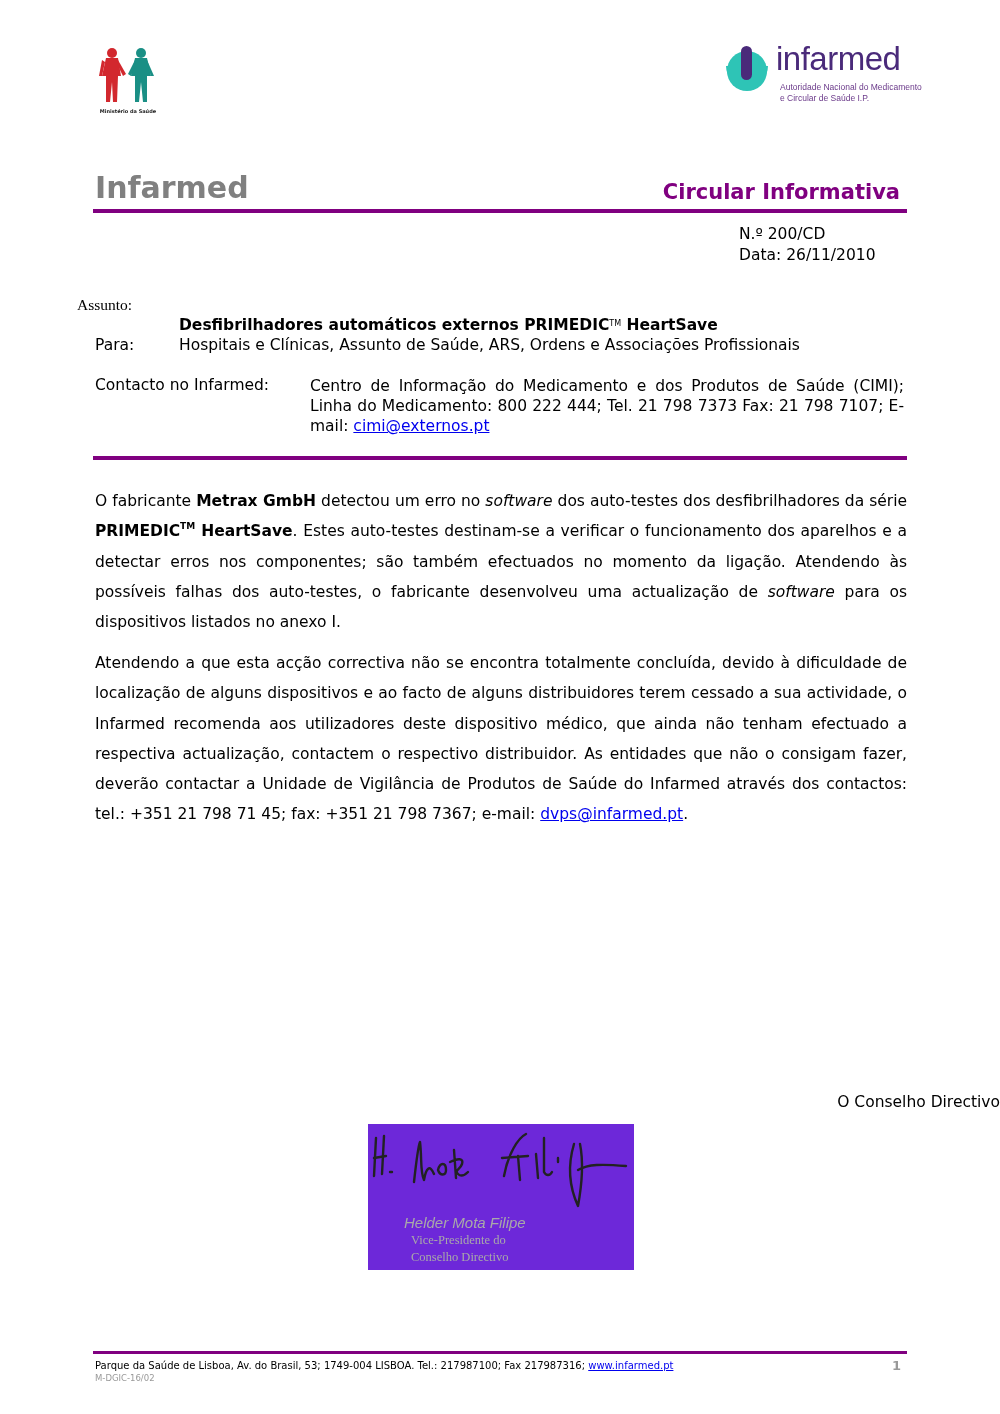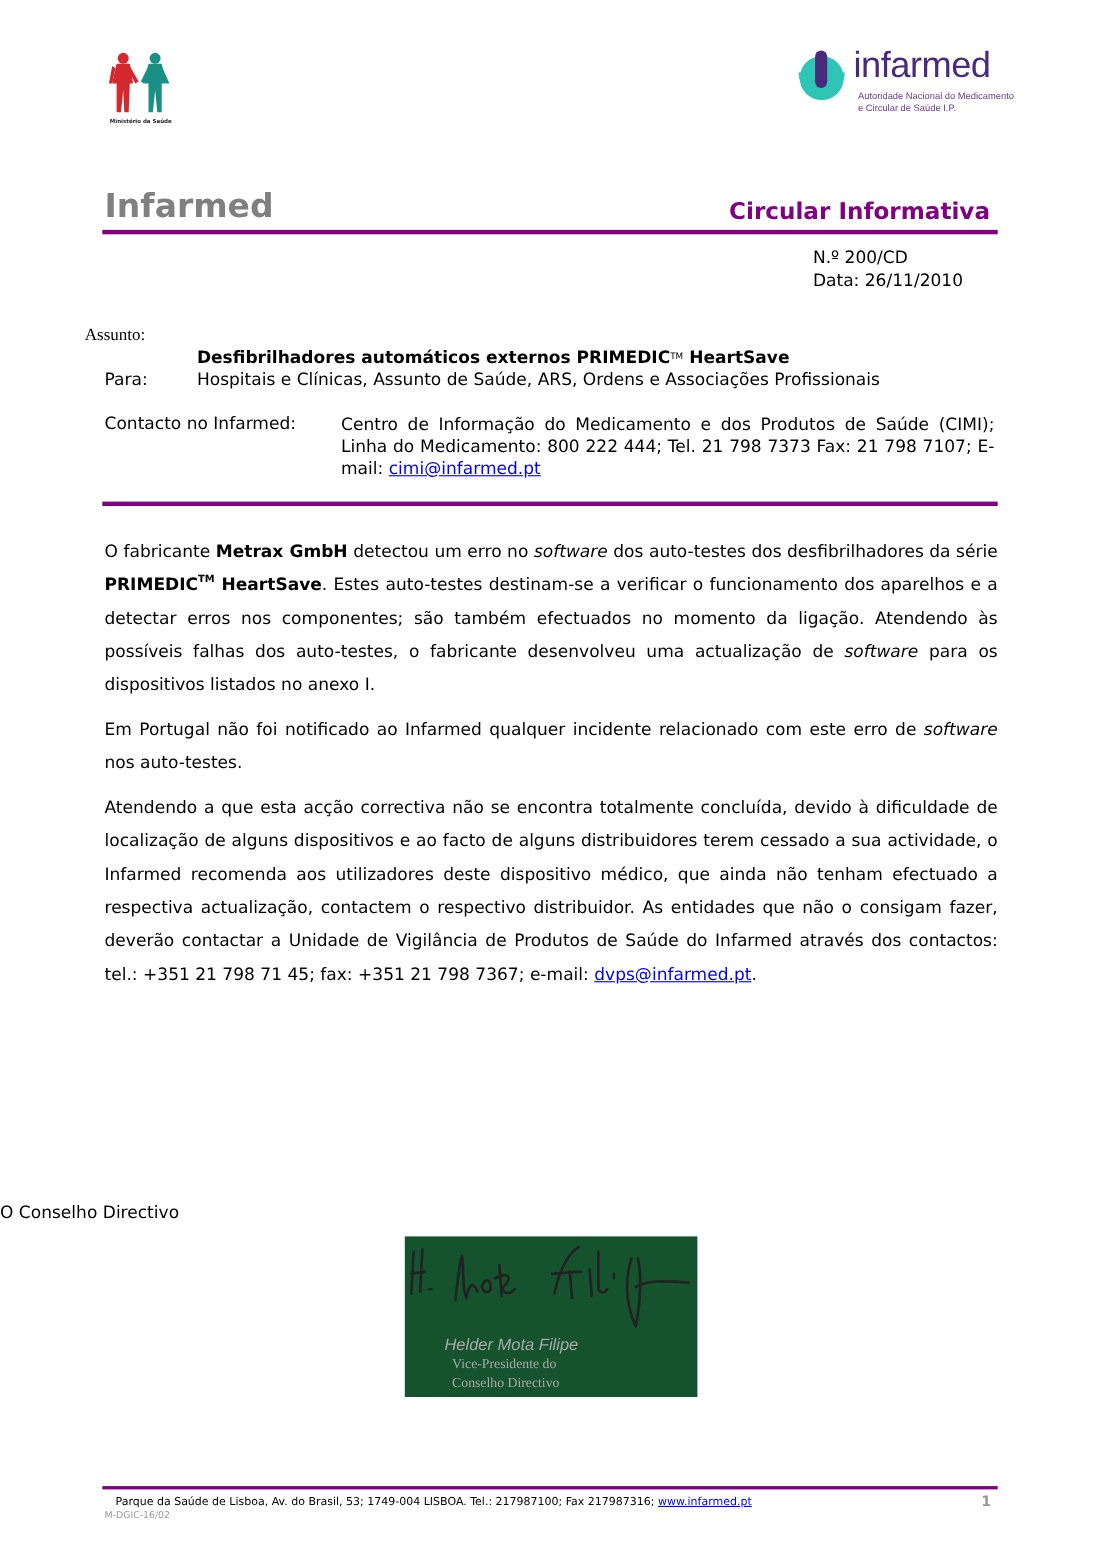--- a/index.html
+++ b/index.html
@@ -36,28 +36,28 @@
   #to-val { left:179px; top:336px; }
   #contact-label { left:95px; top:376px; }
   #contact-val { left:310px; top:376px; width:594px; line-height:20px; text-align:justify; }
 
   a, .link { color:#0000ee; text-decoration:underline; }
 
   #body { left:95px; top:486px; width:812px; font-size:15.5px; line-height:30.3px; text-align:justify; }
   #body p { margin:0 0 10.5px 0; }
   #body sup { font-size:9px; vertical-align:7px; line-height:0; }
 
-  #signoff { left:0; width:1000px; top:1093px; text-align:left; font-size:15.5px; }
-  #signature { left:368px; top:1124px; width:266px; height:146px; background:#14532d; }
+  #signoff { left:0; width:1000px; top:1093px; text-align:right; font-size:15.5px; }
+  #signature { left:368px; top:1124px; width:266px; height:146px; background:#6d28d9; }
   #signature .name { position:absolute; left:36px; top:90px; font-style:italic; font-size:15px;
       color:#a9a9a9; font-family:"Liberation Sans", sans-serif; }
   #signature .role { position:absolute; left:43px; top:108px; font-size:12.5px; color:#a9a9a9;
       font-family:Liberation Serif, serif; line-height:17px; }
 
-  #footer-address { left:95px; top:1360px; font-size:10px; color:#000;margin-left:10px; }
+  #footer-address { left:95px; top:1360px; font-size:10px; color:#000; }
   #footer-code { left:95px; top:1373px; font-size:8.5px; color:#999; }
   #page-num { left:892px; top:1358px; font-size:13px; font-weight:bold; color:#999; }
 </style>
 </head>
 <body>
 
 <div id="ms-logo" class="abs">
   <svg width="64" height="60" viewBox="0 0 64 60">
     <g fill="#d2282e">
       <circle cx="16" cy="7" r="5"></circle>
@@ -98,27 +98,26 @@
   <div>Data: 26/11/2010</div>
 </div>
 
 <div id="subject-label" class="abs meta-label">Assunto:</div>
 <div id="subject-val" class="abs meta-val"><span>Desfibrilhadores automáticos externos PRIMEDIC</span><sup>TM</sup><span> HeartSave</span></div>
 
 <div id="to-label" class="abs meta-label">Para:</div>
 <div id="to-val" class="abs meta-val">Hospitais e Clínicas, Assunto de Saúde, ARS, Ordens e Associações Profissionais</div>
 
 <div id="contact-label" class="abs meta-label">Contacto no Infarmed:</div>
-<div id="contact-val" class="abs meta-val"><span>Centro de Informação do Medicamento e dos Produtos de Saúde (CIMI); Linha do Medicamento: 800 222 444; Tel. 21 798 7373 Fax: 21 798 7107; E-mail: </span><a class="link">cimi@infarmed.pt</a></div>
+<div id="contact-val" class="abs meta-val"><span>Centro de Informação do Medicamento e dos Produtos de Saúde (CIMI); Linha do Medicamento: 800 222 444; Tel. 21 798 7373 Fax: 21 798 7107; E-mail: </span><a class="link">cimi@externos.pt</a></div>
 
 <div id="rule-mid" class="rule"></div>
 
 <div id="body" class="abs">
   <p><span>O fabricante </span><b>Metrax GmbH</b><span> detectou um erro no </span><i>software</i><span> dos auto-testes dos desfibrilhadores da série </span><b>PRIMEDIC</b><b><sup>TM</sup></b><b> HeartSave</b><span>. Estes auto-testes destinam-se a verificar o funcionamento dos aparelhos e a detectar erros nos componentes; são também efectuados no momento da ligação. Atendendo às possíveis falhas dos auto-testes, o fabricante desenvolveu uma actualização de </span><i>software</i><span> para os dispositivos listados no anexo I.</span></p>
-  <p><span>Em Portugal não foi notificado ao Infarmed qualquer incidente relacionado com este erro de </span><i>software</i><span> nos auto-testes.</span></p>
   <p><span>Atendendo a que esta acção correctiva não se encontra totalmente concluída, devido à dificuldade de localização de alguns dispositivos e ao facto de alguns distribuidores terem cessado a sua actividade, o Infarmed recomenda aos utilizadores deste dispositivo médico, que ainda não tenham efectuado a respectiva actualização, contactem o respectivo distribuidor. As entidades que não o consigam fazer, deverão contactar a Unidade de Vigilância de Produtos de Saúde do Infarmed através dos contactos: tel.: +351 21 798 71 45; fax: +351 21 798 7367; e-mail: </span><a class="link">dvps@infarmed.pt</a><span>.</span></p>
 </div>
 
 <div id="signoff" class="abs">O Conselho Directivo</div>
 <div id="signature" class="abs">
   <svg width="266" height="90" viewBox="0 0 266 90" style="position:absolute;left:0;top:0;">
     <g fill="none" stroke="#222" stroke-width="2.4" stroke-linecap="round" stroke-linejoin="round">
       <path d="M6 52 L8 14"></path>
       <path d="M6 34 L18 32"></path>
       <path d="M16 12 L14 50"></path>

